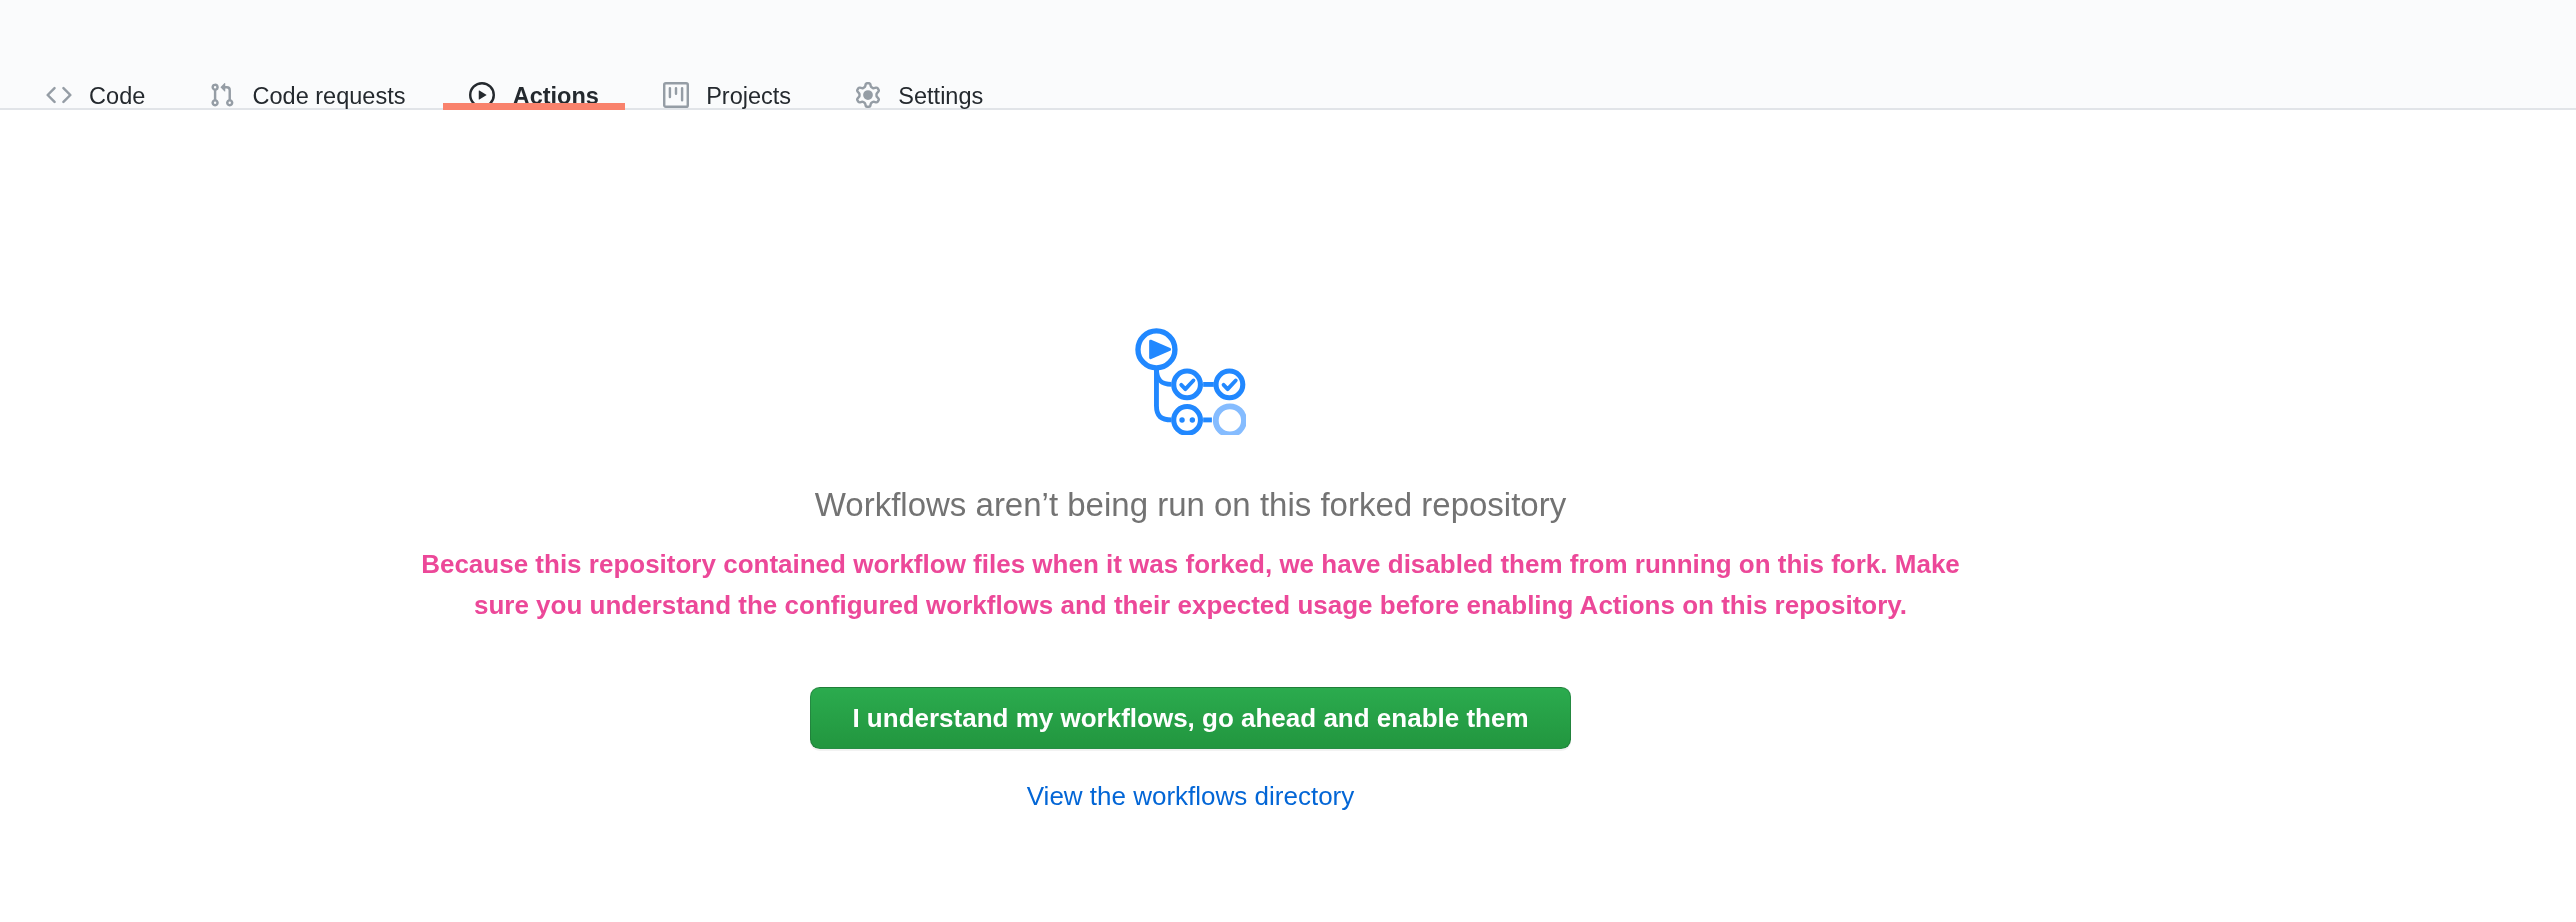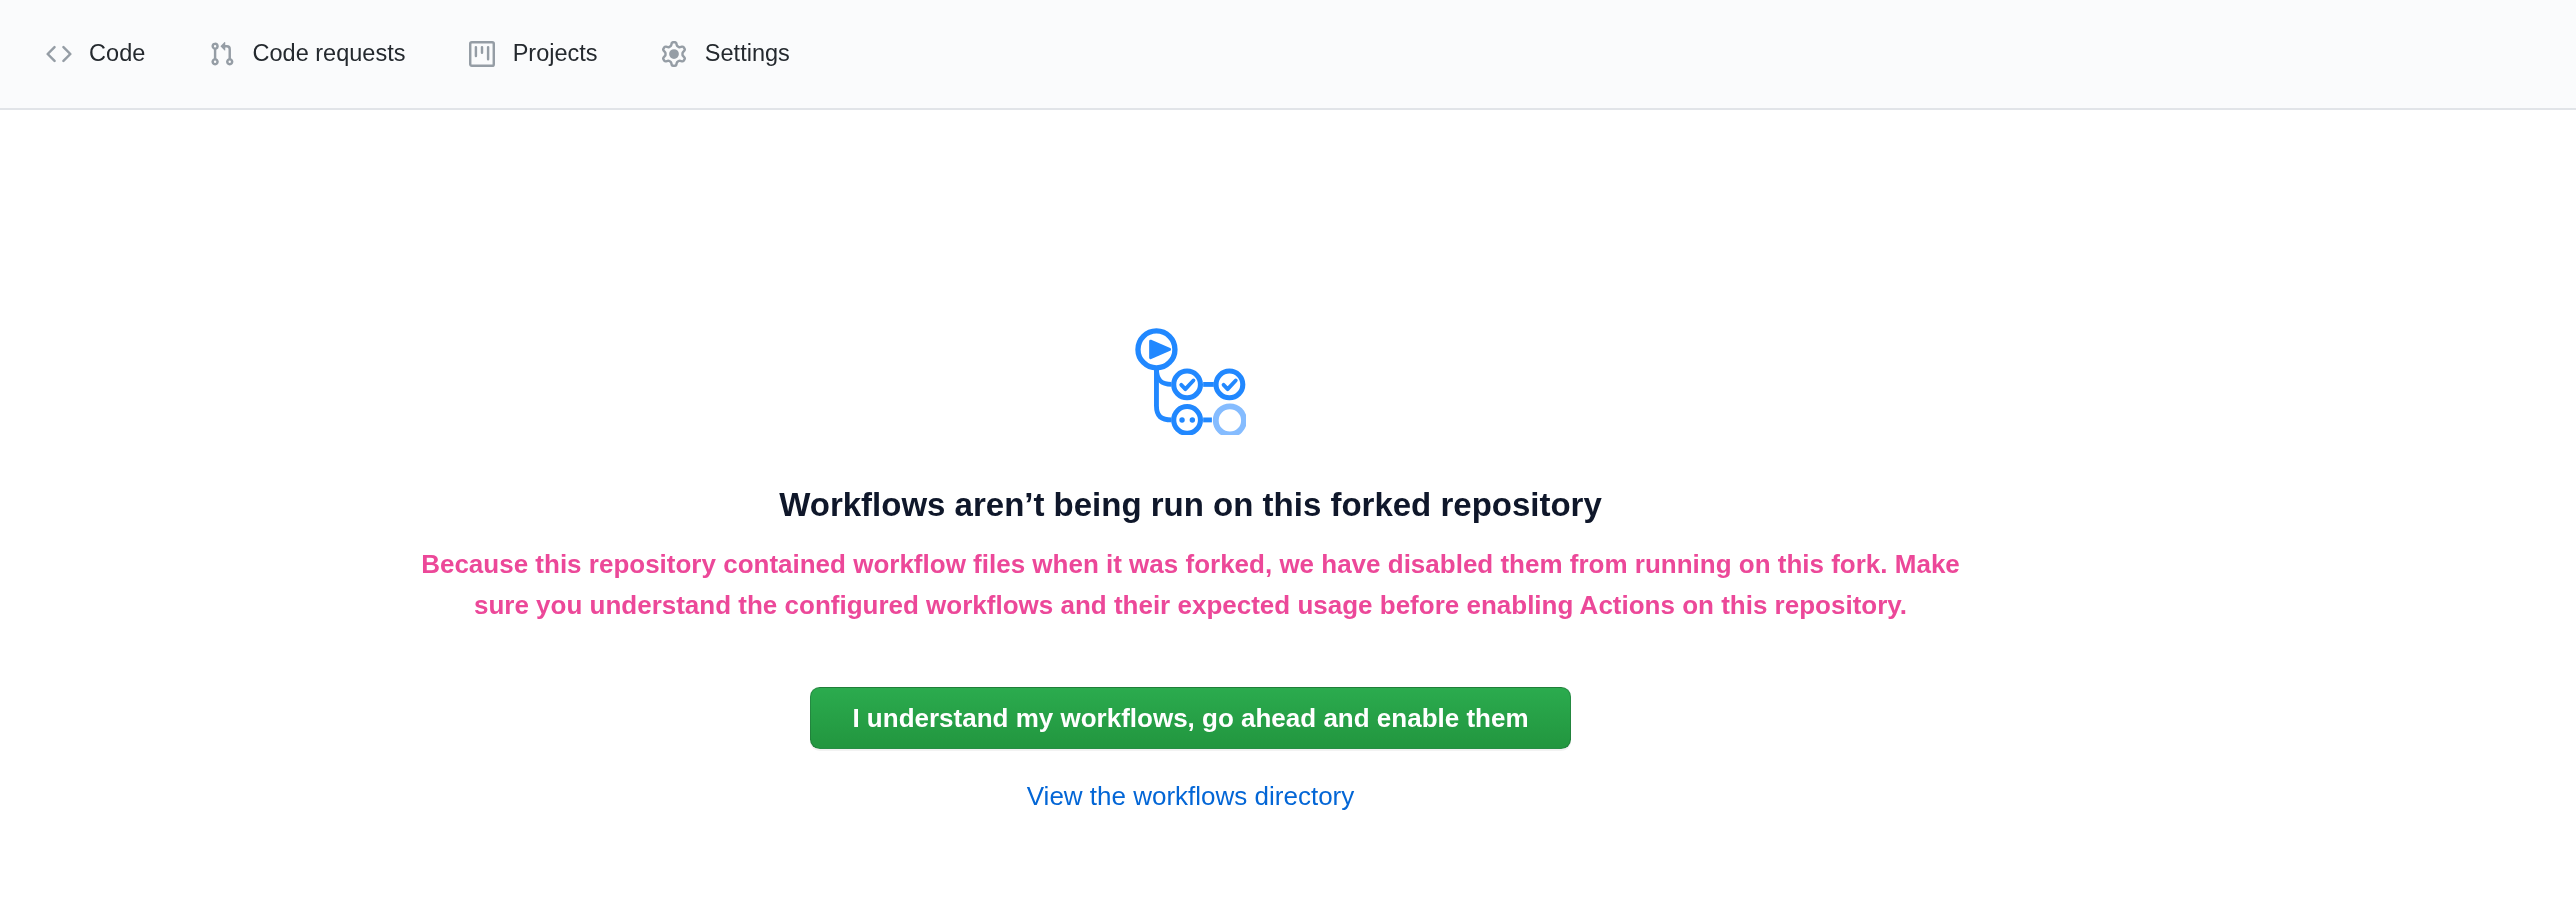--- a/index.html
+++ b/index.html
@@ -22,21 +22,21 @@
   
   .repo-nav{
     height:110px;
     background:#fafbfc;
     border-bottom:2px solid #e1e4e8;
     display:flex;
     align-items:stretch;
     padding-left:19.5px;
   }
   .tab{
-    display:flex;align-items:center;
+    display:flex;align-items:flex-end;
     gap:17.6px;
     padding:0 26px;
     margin-right:11.7px;
     font-size:23.5px;
     line-height:1;
     color:#24292e;
     position:relative;
     cursor:pointer;
     white-space:nowrap;
   }
@@ -53,22 +53,22 @@
   .blankslate{
     text-align:center;
     padding-top:218px;
   }
   .wf-illustration{display:inline-block;}
   .wf-stroke{stroke:var(--illustration-blue);fill:none;}
   .wf-stroke-faded{stroke:var(--illustration-blue-faded);fill:none;}
   .wf-fill{fill:var(--illustration-blue);}
   .blankslate h2{
     font-size:33px;
-    font-weight:700;
-    color:#0f172a;
+    font-weight:400;
+    color:#737373;
     margin:45px 0 0 0;
     line-height:1.3;
   }
   .blankslate p{
     font-size:26px;
     color:#ec4899;
     line-height:41px;
     max-width:1593px;
     margin:17.6px auto 0 auto;
     font-weight:bold;
@@ -107,20 +107,26 @@
     <span>Code</span>
   </div>
 
   <div class="tab">
     <svg class="octicon" viewBox="0 0 16 16" aria-hidden="true">
       <path d="M7.177 3.073L9.573.677A.25.25 0 0110 .854v4.792a.25.25 0 01-.427.177L7.177 3.427a.25.25 0 010-.354zM3.75 2.5a.75.75 0 100 1.5.75.75 0 000-1.5zm-2.25.75a2.25 2.25 0 113 2.122v5.256a2.251 2.251 0 11-1.5 0V5.372A2.25 2.25 0 011.5 3.25zM11 2.5h-1V4h1a1 1 0 011 1v5.628a2.251 2.251 0 101.5 0V5A2.5 2.5 0 0011 2.5zm1 10.25a.75.75 0 111.5 0 .75.75 0 01-1.5 0zM3.75 12a.75.75 0 100 1.5.75.75 0 000-1.5z"></path>
     </svg>
     <span>Code requests</span>
   </div>
 
+  <div class="tab active">
+    <svg class="octicon" viewBox="0 0 16 16" aria-hidden="true">
+      <path d="M1.5 8a6.5 6.5 0 1113 0 6.5 6.5 0 01-13 0zM8 0a8 8 0 100 16A8 8 0 008 0zM6.379 5.227A.25.25 0 006 5.442v5.117a.25.25 0 00.379.214l4.264-2.559a.25.25 0 000-.428L6.38 5.227z"></path>
+    </svg>
+    <span>Actions</span>
+  </div>
 
   <div class="tab">
     <svg class="octicon" viewBox="0 0 16 16" aria-hidden="true">
       <path d="M1.75 0A1.75 1.75 0 000 1.75v12.5C0 15.216.784 16 1.75 16h12.5A1.75 1.75 0 0016 14.25V1.75A1.75 1.75 0 0014.25 0H1.75zM1.5 1.75a.25.25 0 01.25-.25h12.5a.25.25 0 01.25.25v12.5a.25.25 0 01-.25.25H1.75a.25.25 0 01-.25-.25V1.75zM11.75 3a.75.75 0 00-.75.75v7.5a.75.75 0 001.5 0v-7.5a.75.75 0 00-.75-.75zm-8.25.75a.75.75 0 011.5 0v5.5a.75.75 0 01-1.5 0v-5.5zM8 3a.75.75 0 00-.75.75v3.5a.75.75 0 001.5 0v-3.5A.75.75 0 008 3z"></path>
     </svg>
     <span>Projects</span>
   </div>
 
   <div class="tab">
     <svg class="octicon" viewBox="0 0 16 16" aria-hidden="true">

